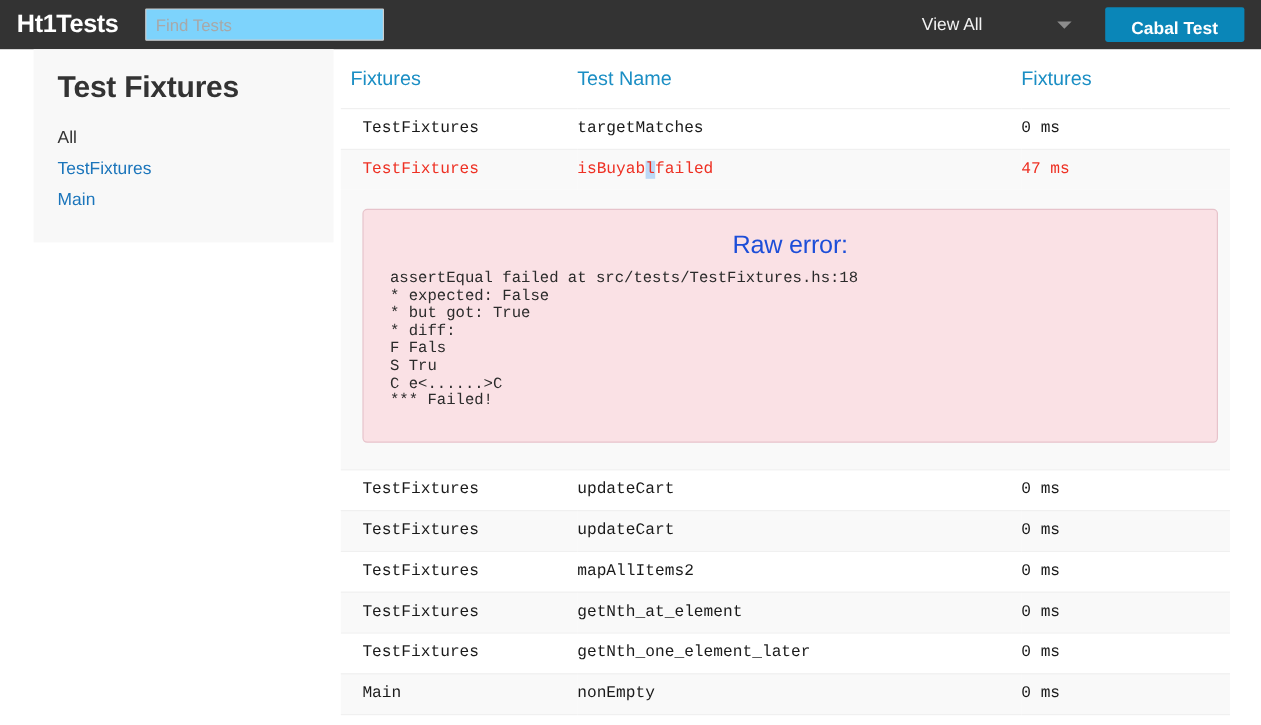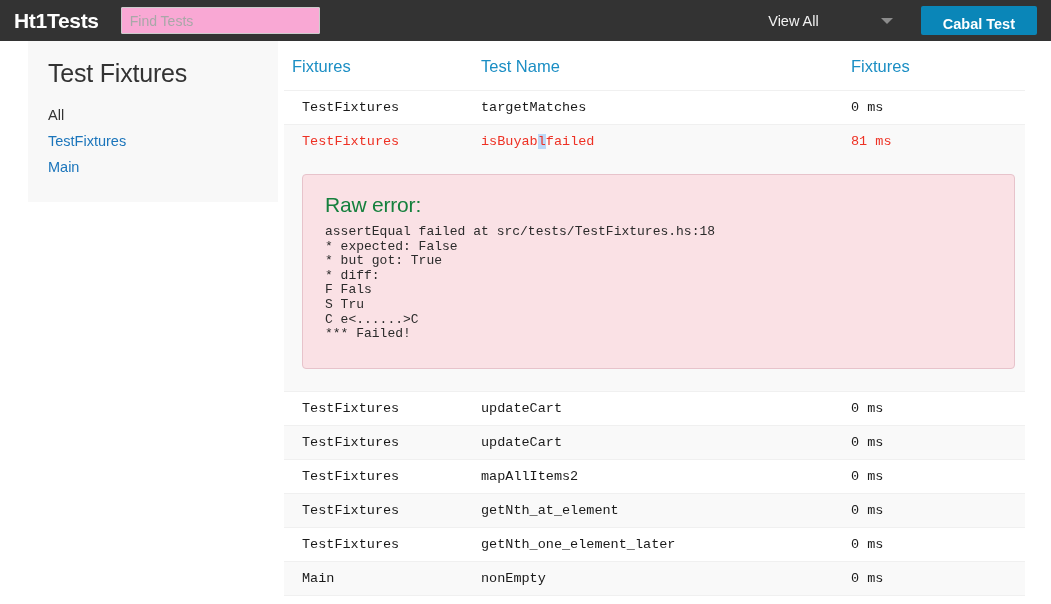--- a/index.html
+++ b/index.html
@@ -30,21 +30,21 @@
     font-weight: bold;
     letter-spacing: -0.3px;
     white-space: nowrap;
     margin-right: 22px;
   }
   .search-input {
     width: 199px;
     height: 27px;
     box-sizing: border-box;
     border: 1px solid #cccccc;
-    background: #f9a8d4;
+    background: #7dd3fc;
     font-family: "Liberation Sans", sans-serif;
     font-size: 14px;
     color: #555555;
     padding: 0 8px;
     outline: none;
     border-radius: 1px;
   }
   .search-input::placeholder {
     color: #a8a8a8;
   }
@@ -98,21 +98,21 @@
     width: 250px;
     margin: 0 0 0 28px;
     background: #f8f8f8;
     padding: 18px 0 22px 0;
     box-sizing: border-box;
     flex: 0 0 auto;
   }
   .sidebar-title {
     font-size: 25px;
     color: #333333;
-    font-weight: normal;
+    font-weight: bold;
     margin: 0 0 14px 20px;
     letter-spacing: -0.2px;
   }
   .sidebar-item {
     font-size: 14.5px;
     margin: 0 0 0 20px;
     padding: 5px 0;
     color: #1b75bb;
     cursor: pointer;
     display: block;
@@ -178,24 +178,25 @@
     background: #fae1e5;
     border: 1px solid #e7c3cb;
     border-radius: 4px;
     padding: 18px 22px 26px 22px;
     margin-right: 10px;
     box-sizing: border-box;
   }
   .errbox-title {
     font-family: "Liberation Sans", sans-serif;
     font-size: 21px;
-    color: #15803d;
+    color: #1d4ed8;
     margin: 0 0 8px 0;
     font-weight: normal;
     letter-spacing: -0.2px;
+    text-align: center;
   }
   .errbox-body {
     font-family: "Liberation Mono", monospace;
     font-size: 13px;
     line-height: 14.6px;
     color: #2b2b2b;
     margin: 0;
     white-space: pre;
   }
 </style>
@@ -241,21 +242,21 @@
 
         <tr>
           <td class="c-fixture">TestFixtures</td>
           <td class="c-testname">targetMatches</td>
           <td class="c-duration">0 ms</td>
         </tr>
 
         <tr class="stripe fail">
           <td class="c-fixture">TestFixtures</td>
           <td class="c-testname"><span>isBuyab</span><span class="sel">l</span><span>failed</span></td>
-          <td class="c-duration">81 ms</td>
+          <td class="c-duration">47 ms</td>
         </tr>
 
         <tr class="errrow">
           <td colspan="3">
             <div class="errwrap">
               <div class="errbox">
                 <div class="errbox-title">Raw error:</div>
                 <pre class="errbox-body">assertEqual failed at src/tests/TestFixtures.hs:18
 * expected: False
 * but got: True

